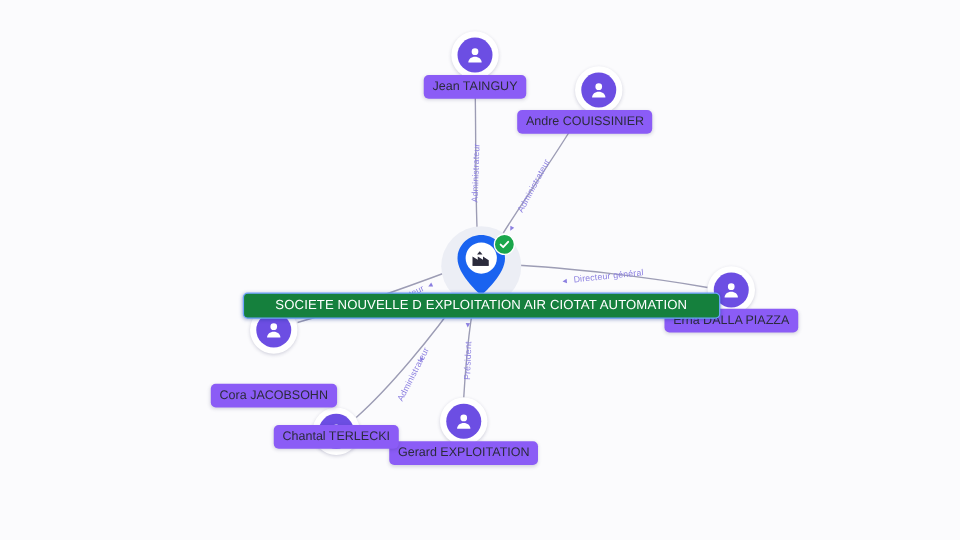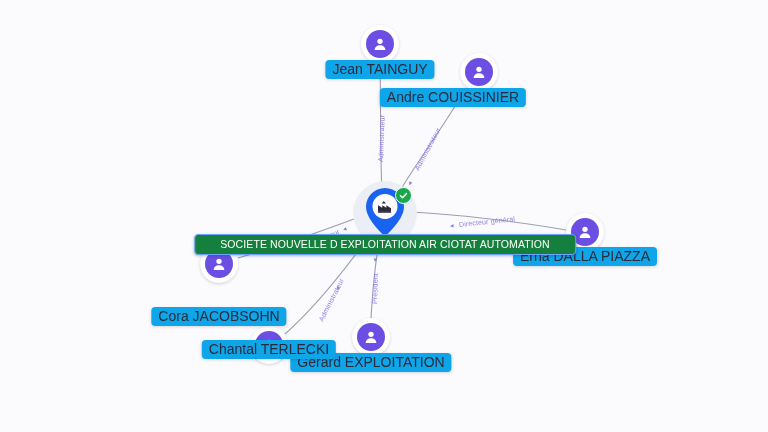--- a/index.html
+++ b/index.html
@@ -54,23 +54,23 @@
     display: flex;
     align-items: center;
     justify-content: center;
   }
   .person-avatar svg { display: block; }
 
   
   .node-label {
     position: absolute;
     transform: translate(-50%, 0);
-    background: #0ea5e9;
+    background: #8b5cf6;
     color: #2b2b3c;
-    font-size: 14px;
+    font-size: 10px;
     line-height: 13px;
     white-space: nowrap;
     padding: 3px 7px 3px 7px;
     border-radius: 4px;
     box-shadow: 0 1px 3px rgba(40,40,90,0.18);
   }
 
   
   .company-node {
     position: absolute;
@@ -185,21 +185,21 @@
 
   <div class="person-node" style="left:479px; top:72px;">
     <div class="person-halo"></div>
     <div class="person-avatar">
       <svg width="16" height="16" viewBox="0 0 24 24" fill="#ffffff">
         <circle cx="12" cy="8" r="4"></circle>
         <path d="M4 21c0-4.4 3.6-7 8-7s8 2.6 8 7z"></path>
       </svg>
     </div>
   </div>
-  <div class="node-label" style="left:453px; top:88px;">Andre COUISSINIER</div>
+  <div class="node-label" style="left:468px; top:88px;">Andre COUISSINIER</div>
 
   <div class="person-node" style="left:585px; top:232px;">
     <div class="person-halo"></div>
     <div class="person-avatar">
       <svg width="16" height="16" viewBox="0 0 24 24" fill="#ffffff">
         <circle cx="12" cy="8" r="4"></circle>
         <path d="M4 21c0-4.4 3.6-7 8-7s8 2.6 8 7z"></path>
       </svg>
     </div>
   </div>

